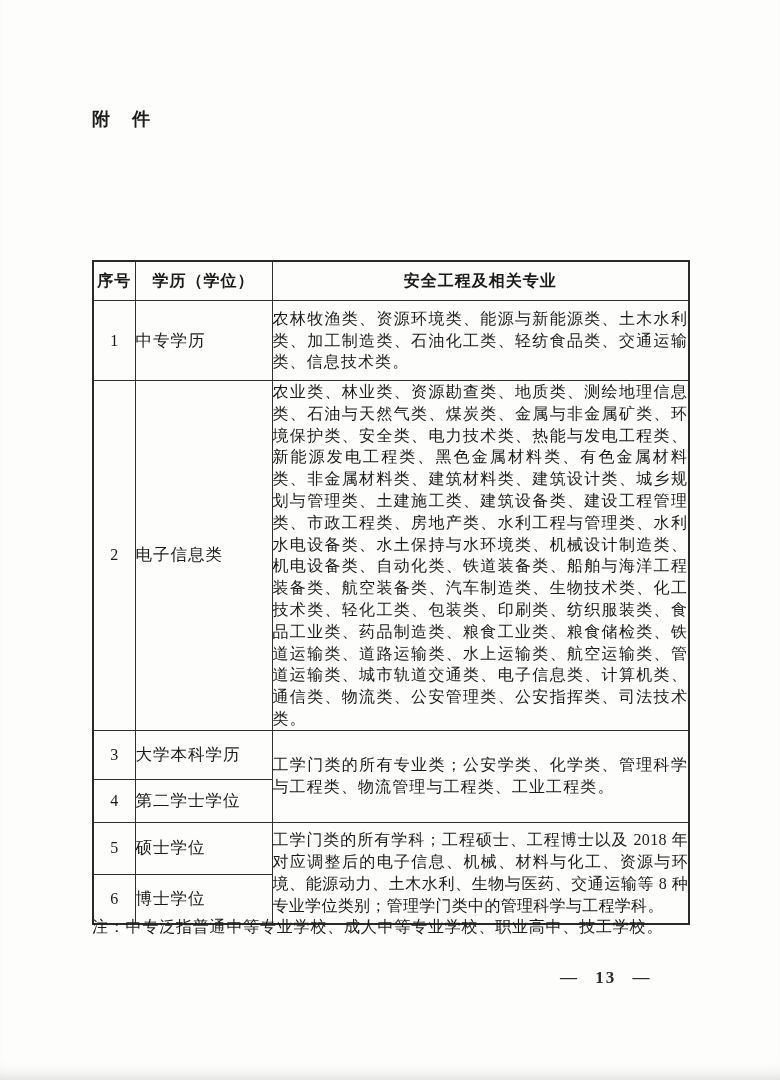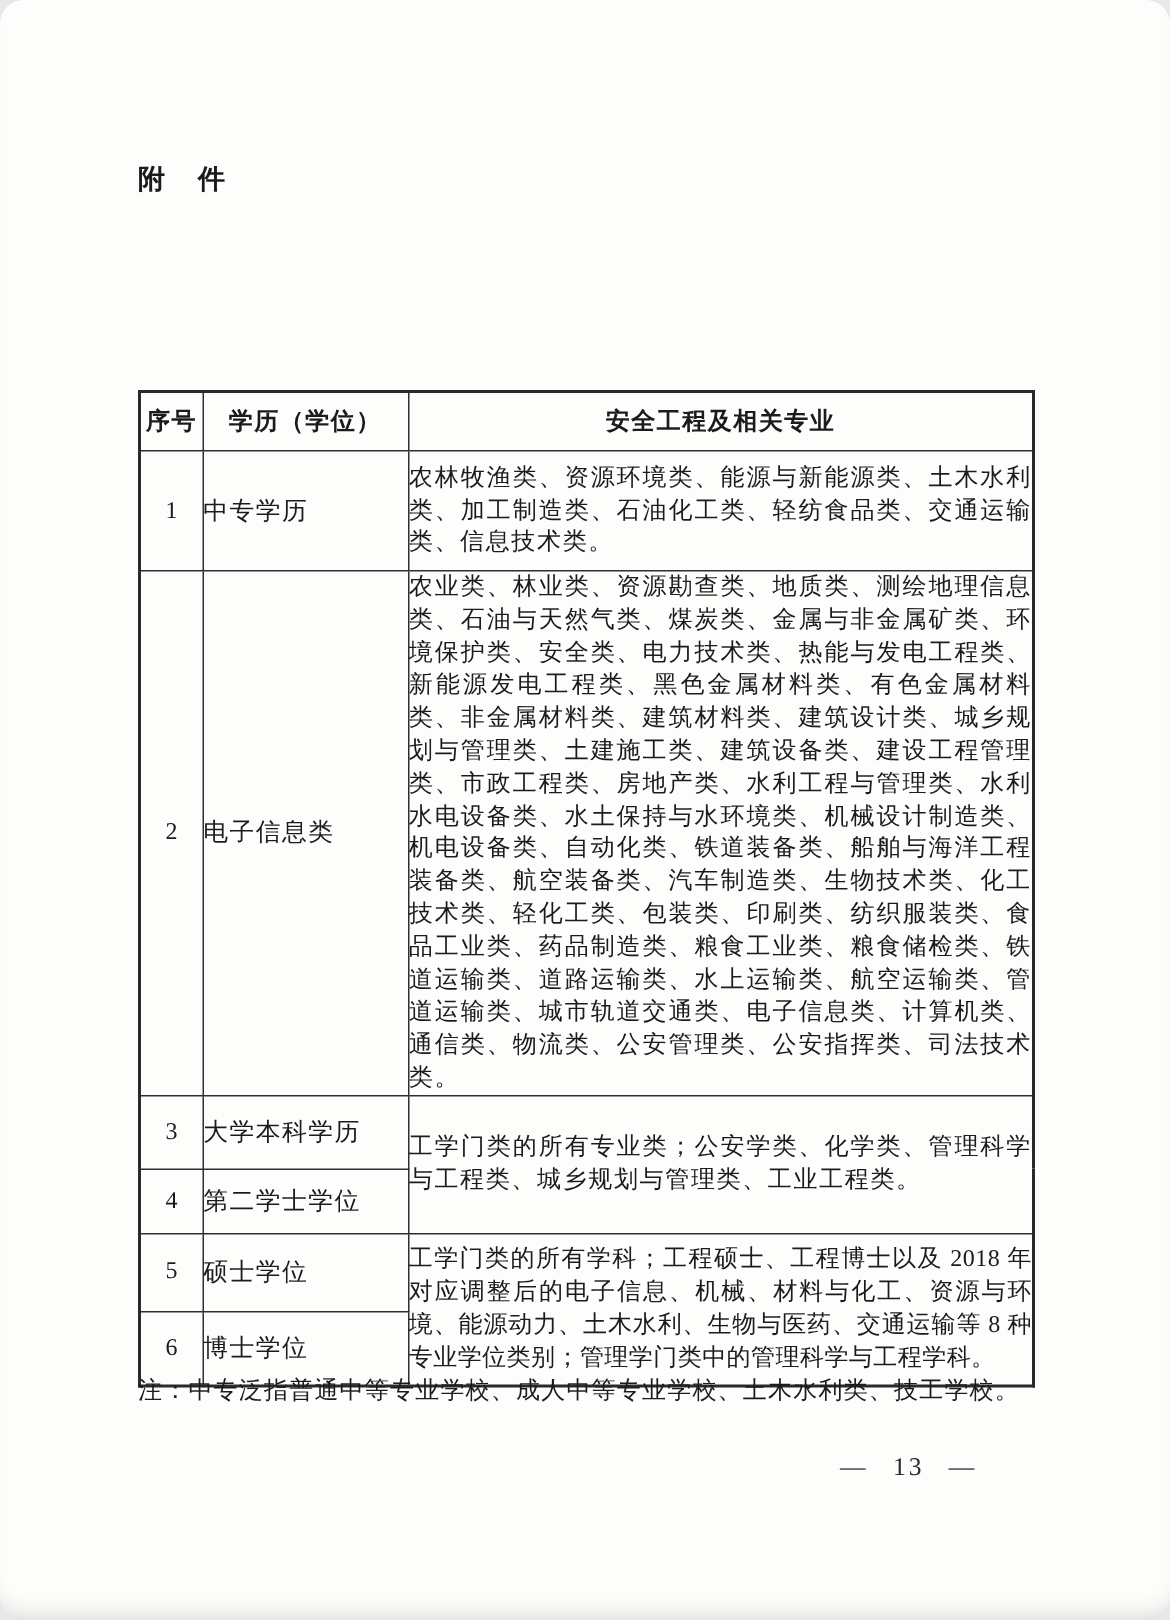--- a/index.html
+++ b/index.html
@@ -10,21 +10,20 @@
   .page {
     position: relative;
     width: 780px;
     height: 1080px;
     margin: 0 auto;
     background: #fdfdfc;
     color: #1b1b1b;
     font-family: "Liberation Serif", serif;
     overflow: hidden;
     box-shadow: inset 0 -14px 18px -14px rgba(0,0,0,0.18);
-    border-radius: 16px;
   }
   .appendix-label {
     position: absolute;
     left: 92px;
     top: 107px;
     font-family: "Liberation Sans", sans-serif;
     font-weight: bold;
     font-size: 18px;
     letter-spacing: 2px;
   }
@@ -112,20 +111,21 @@
     letter-spacing: 0.8px;
   }
   .page-number {
     position: absolute;
     top: 968px;
     left: 560px;
     font-size: 17px;
     letter-spacing: 2px;
     word-spacing: 10px;
     color: #2a2a2a;
+    font-weight: bold;
   }
 </style>
 </head>
 <body>
 
 <div class="page">
 
   <div class="appendix-label">附　件</div>
 
 
@@ -150,35 +150,35 @@
         <td class="majors">农林牧渔类、资源环境类、能源与新能源类、土木水利类、加工制造类、石油化工类、轻纺食品类、交通运输类、信息技术类。</td>
       </tr>
       <tr class="r-h2">
         <td class="no">2</td>
         <td class="degree">电子信息类</td>
         <td class="majors">农业类、林业类、资源勘查类、地质类、测绘地理信息类、石油与天然气类、煤炭类、金属与非金属矿类、环境保护类、安全类、电力技术类、热能与发电工程类、新能源发电工程类、黑色金属材料类、有色金属材料类、非金属材料类、建筑材料类、建筑设计类、城乡规划与管理类、土建施工类、建筑设备类、建设工程管理类、市政工程类、房地产类、水利工程与管理类、水利水电设备类、水土保持与水环境类、机械设计制造类、机电设备类、自动化类、铁道装备类、船舶与海洋工程装备类、航空装备类、汽车制造类、生物技术类、化工技术类、轻化工类、包装类、印刷类、纺织服装类、食品工业类、药品制造类、粮食工业类、粮食储检类、铁道运输类、道路运输类、水上运输类、航空运输类、管道运输类、城市轨道交通类、电子信息类、计算机类、通信类、物流类、公安管理类、公安指挥类、司法技术类。</td>
       </tr>
       <tr class="r-h3">
         <td class="no">3</td>
         <td class="degree">大学本科学历</td>
-        <td class="majors" rowspan="2">工学门类的所有专业类；公安学类、化学类、管理科学与工程类、城乡规划与管理类、工业工程类。</td>
+        <td class="majors" rowspan="2">工学门类的所有专业类；公安学类、化学类、管理科学与工程类、物流管理与工程类、工业工程类。</td>
       </tr>
       <tr class="r-h4">
         <td class="no">4</td>
         <td class="degree">第二学士学位</td>
       </tr>
       <tr class="r-h5">
         <td class="no">5</td>
         <td class="degree">硕士学位</td>
         <td class="majors tight" rowspan="2">工学门类的所有学科；工程硕士、工程博士以及 2018 年对应调整后的电子信息、机械、材料与化工、资源与环境、能源动力、土木水利、生物与医药、交通运输等 8 种专业学位类别；管理学门类中的管理科学与工程学科。</td>
       </tr>
       <tr class="r-h6">
         <td class="no">6</td>
         <td class="degree">博士学位</td>
       </tr>
     </tbody>
   </table>
 
-  <div class="footnote">注：中专泛指普通中等专业学校、成人中等专业学校、土木水利类、技工学校。</div>
+  <div class="footnote">注：中专泛指普通中等专业学校、成人中等专业学校、职业高中、技工学校。</div>
 
   <div class="page-number">— 13 —</div>
 
 </div>
 
 </body></html>

